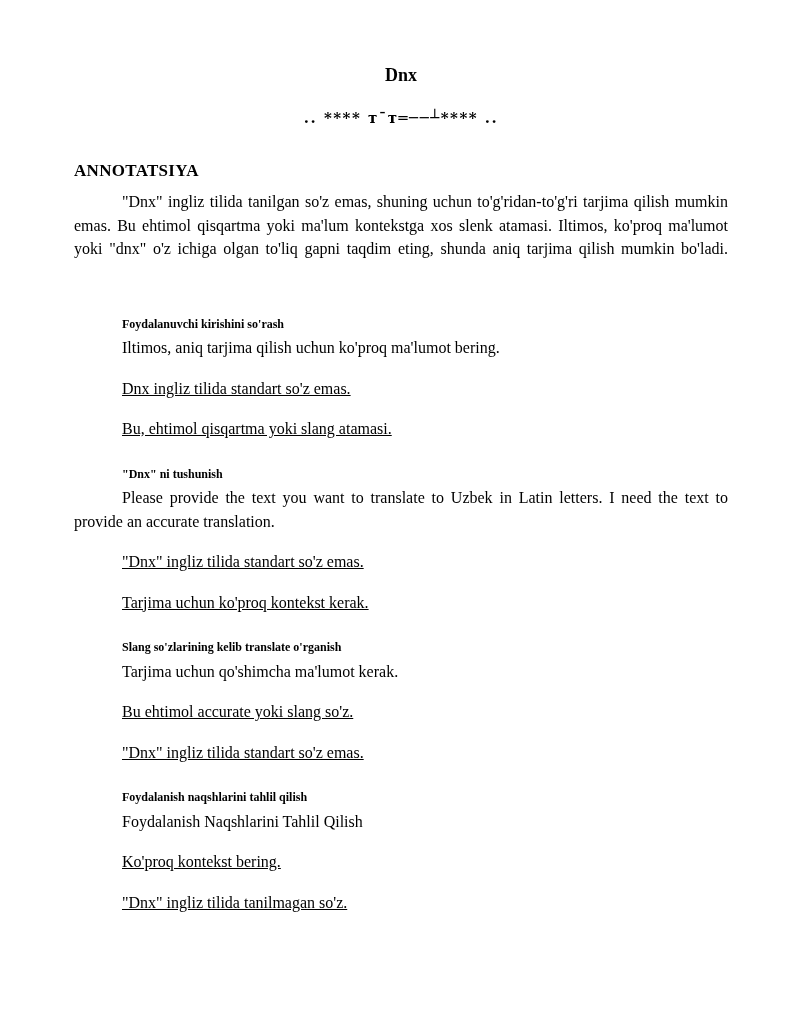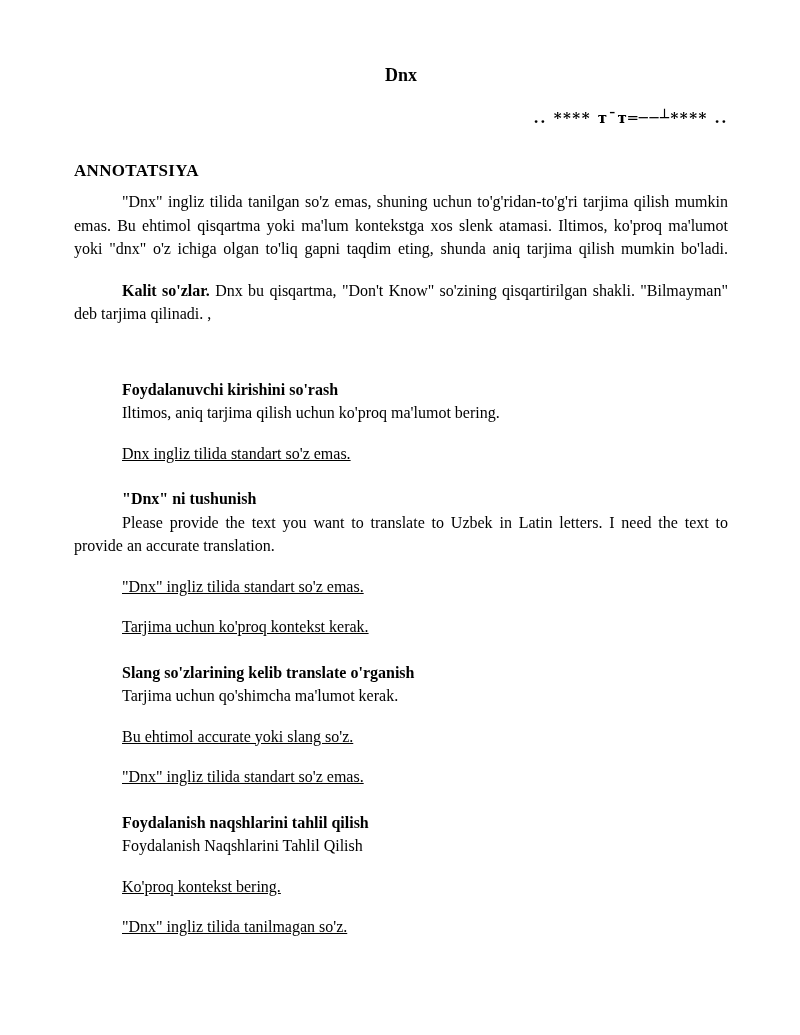--- a/index.html
+++ b/index.html
@@ -22,21 +22,21 @@
   }
   .doc-title {
     margin: 0;
     font-size: 18px;
     font-weight: 700;
     text-align: center;
     line-height: 26px;
   }
   .divider {
     margin-top: 18px;
-    text-align: right;
+    text-align: center;
     font-weight: 700;
     font-size: 15px;
     letter-spacing: 1.5px;
     line-height: 24px;
     font-family: "DejaVu Serif", "DejaVu Sans", serif;
   }
   .annot-heading {
     margin: 28px 0 0 0;
     font-size: 17px;
     font-weight: 700;
@@ -54,49 +54,46 @@
     text-align-last: justify;
   }
   .keywords-para {
     margin-top: 18px;
   }
   .keywords-para strong { font-weight: 700; }
   .sec { margin-top: 22px; }
   .sec-first { margin-top: 52px; }
   .sec-heading {
     margin: 0;
-    font-size: 16px;
+    font-size: 12px;
     font-weight: 700;
     line-height: 23.5px;
     text-indent: 48px;
   }
   .item { margin-top: 17px; text-decoration: underline; }
 </style>
 </head>
 <body>
 
 <div class="page">
 
   <h1 class="doc-title">Dnx</h1>
 
   <div class="divider">.. ****  т¯т═──┴**** ..</div>
 
   <h2 class="annot-heading">ANNOTATSIYA</h2>
 
   <p class="para annotation-para">"Dnx" ingliz tilida tanilgan so'z emas, shuning uchun to'g'ridan-to'g'ri tarjima qilish mumkin emas. Bu ehtimol qisqartma yoki ma'lum kontekstga xos slenk atamasi. Iltimos, ko'proq ma'lumot yoki "dnx" o'z ichiga olgan to'liq gapni taqdim eting, shunda aniq tarjima qilish mumkin bo'ladi.</p>
 
-  <p class="para keywords-para">
-    <strong>Kalit so'zlar.</strong>
-    <span>Dnx  bu qisqartma, "Don't Know" so'zining qisqartirilgan shakli. "Bilmayman" deb tarjima qilinadi. ,</span>
-  </p>
 
   <section class="sec sec-first">
     <h3 class="sec-heading">Foydalanuvchi kirishini so'rash</h3>
     <p class="para">Iltimos, aniq tarjima qilish uchun ko'proq ma'lumot bering.</p>
     <p class="para item">Dnx ingliz tilida standart so'z emas.</p>
+    <p class="para item">Bu, ehtimol qisqartma yoki slang atamasi.</p>
   </section>
 
   <section class="sec">
     <h3 class="sec-heading">"Dnx" ni tushunish</h3>
     <p class="para">Please provide the text you want to translate to Uzbek in Latin letters. I need the text to provide an accurate translation.</p>
     <p class="para item">"Dnx" ingliz tilida standart so'z emas.</p>
     <p class="para item">Tarjima uchun ko'proq kontekst kerak.</p>
   </section>
 
   <section class="sec">

